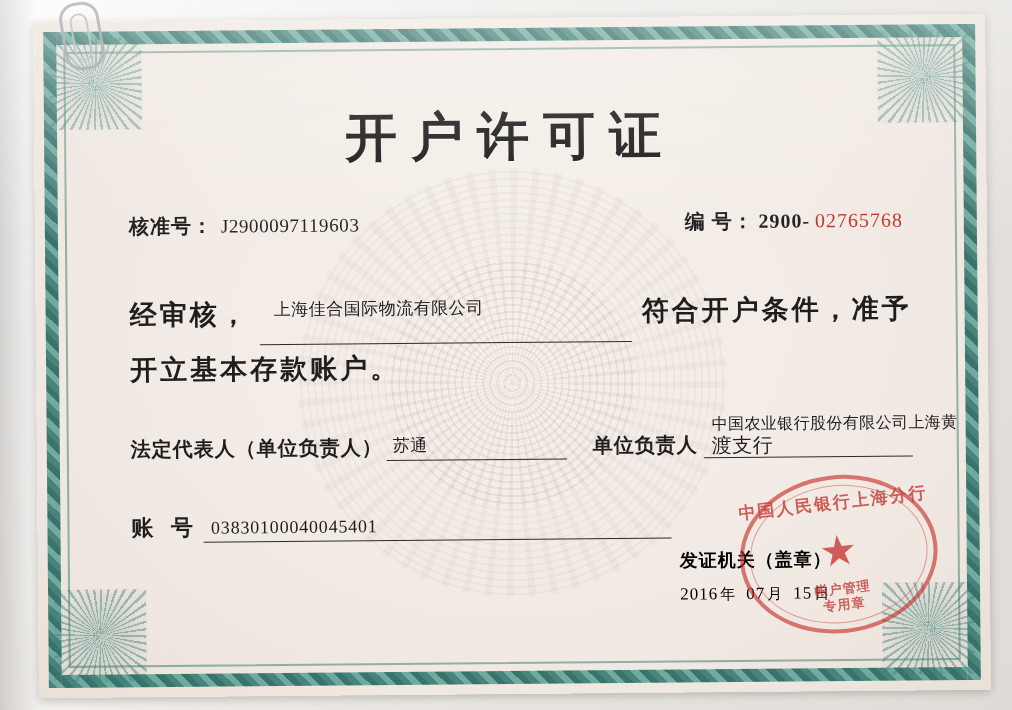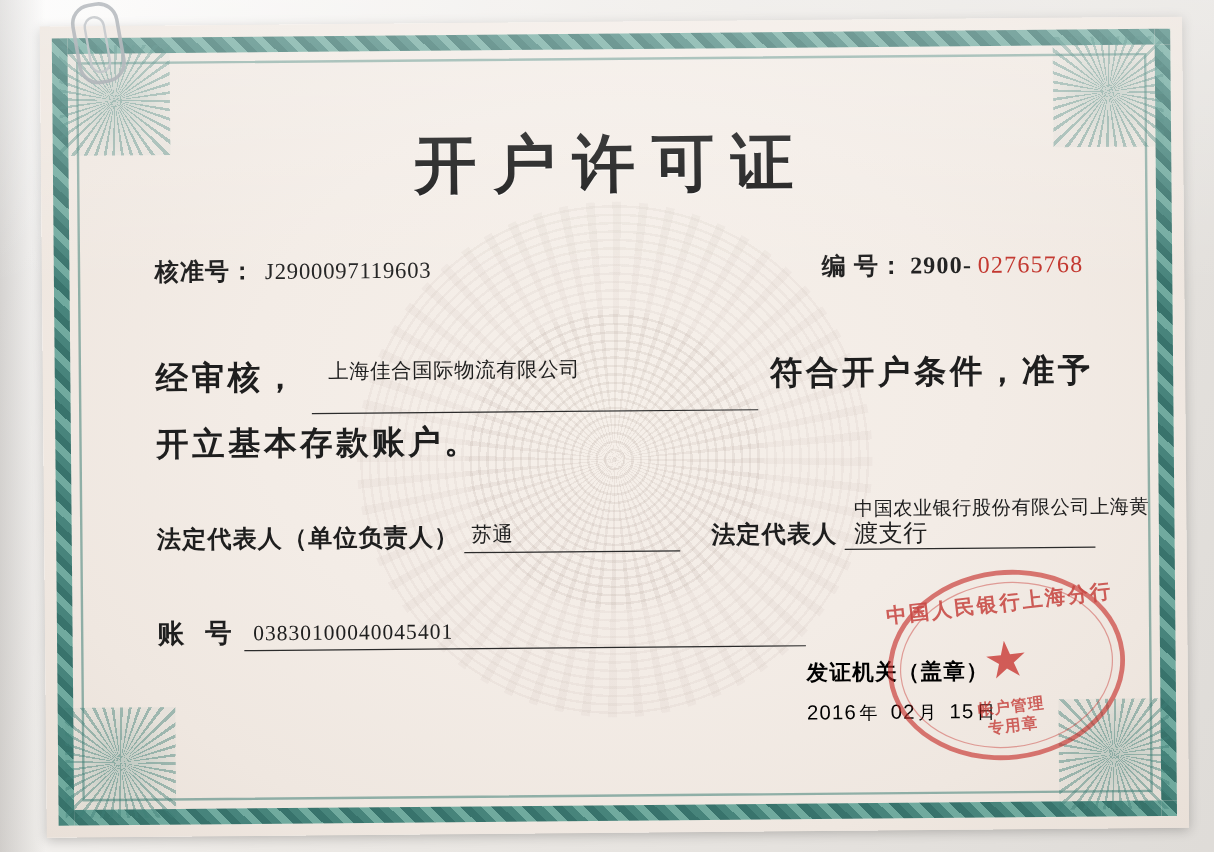--- a/index.html
+++ b/index.html
@@ -283,21 +283,21 @@
     letter-spacing: 1px;
   }
   .issue-date {
     margin-top: 12px;
     font-size: 17px;
     font-weight: normal;
     letter-spacing: 1px;
     white-space: nowrap;
   }
   .issue-date .d {
-    font-family: Liberation Sans, sans-serif;
+    font-family: Liberation Serif, serif;
   }
   .issue-date .u {
     font-size: 15px;
     margin: 0 10px 0 2px;
   }
 
   
   .seal {
     position: absolute;
     right: 52px;
@@ -430,40 +430,40 @@
         <span>符合开户条件，准予</span>
       </div>
 
       <div class="para-2">开立基本存款账户。</div>
 
       <div class="row-rep">
         <span>法定代表人（单位负责人）</span>
         <span class="rep-line">
           <span class="fill-text">苏通</span>
         </span>
-        <span>法定代表人</span>
+        <span>单位负责人</span>
         <span class="bank-line">
           <span class="fill-text-2">中国农业银行股份有限公司上海黄</span>
           <span class="fill-text">渡支行</span>
         </span>
       </div>
 
       <div class="row-account">
         <span>账 号</span>
         <span class="acct-line">
           <span class="fill-text">03830100040045401</span>
         </span>
       </div>
 
     </div>
 
     <div class="issuer">
       <div>发证机关（盖章）</div>
       <div class="issue-date">
-        <span class="d">2016</span><span class="u">年</span><span class="d">02</span><span class="u">月</span><span class="d">15</span><span class="u">日</span>
+        <span class="d">2016</span><span class="u">年</span><span class="d">07</span><span class="u">月</span><span class="d">15</span><span class="u">日</span>
       </div>
     </div>
 
     <div class="seal">
       <div class="seal-ring"></div>
       <div class="seal-top-text">中国人民银行上海分行</div>
       <div class="seal-star">★</div>
       <div class="seal-bottom-text">
         <div>帐户管理</div>
         <div>专用章</div>

